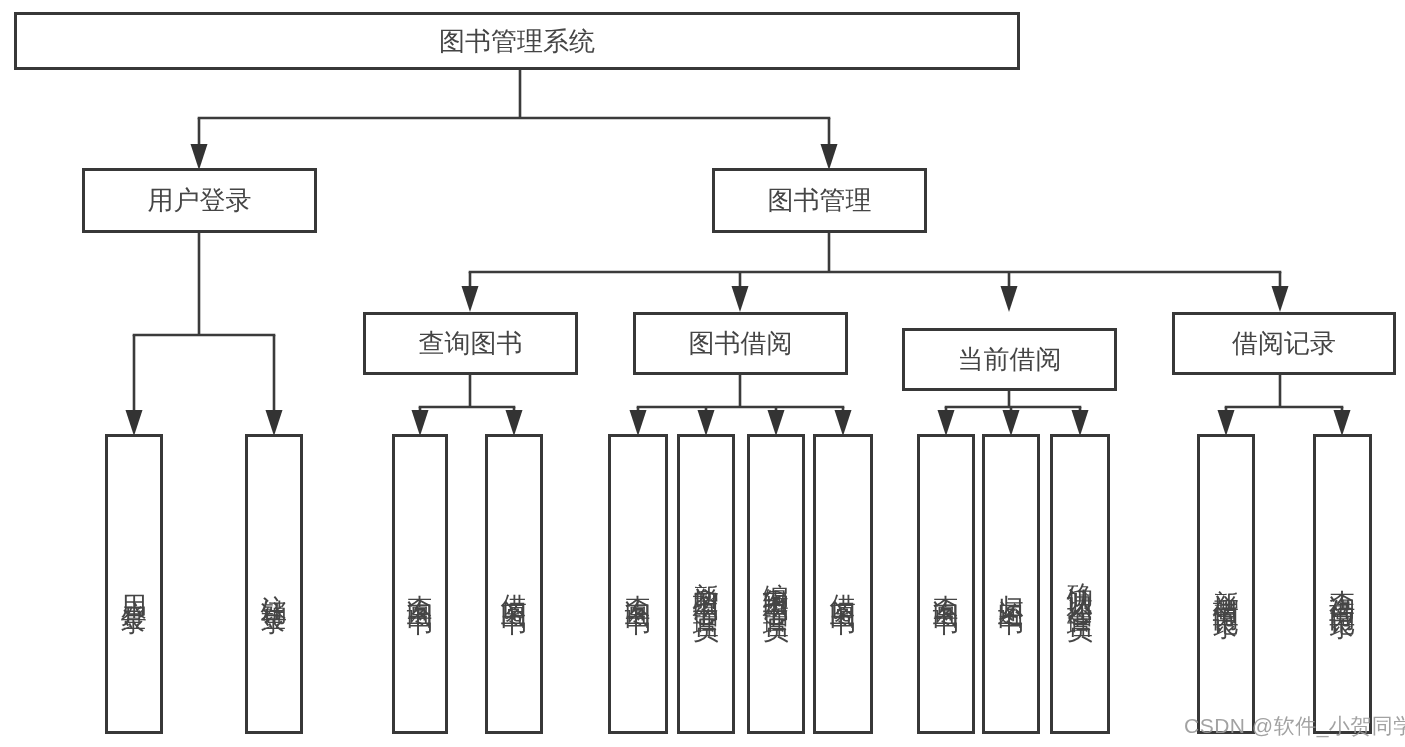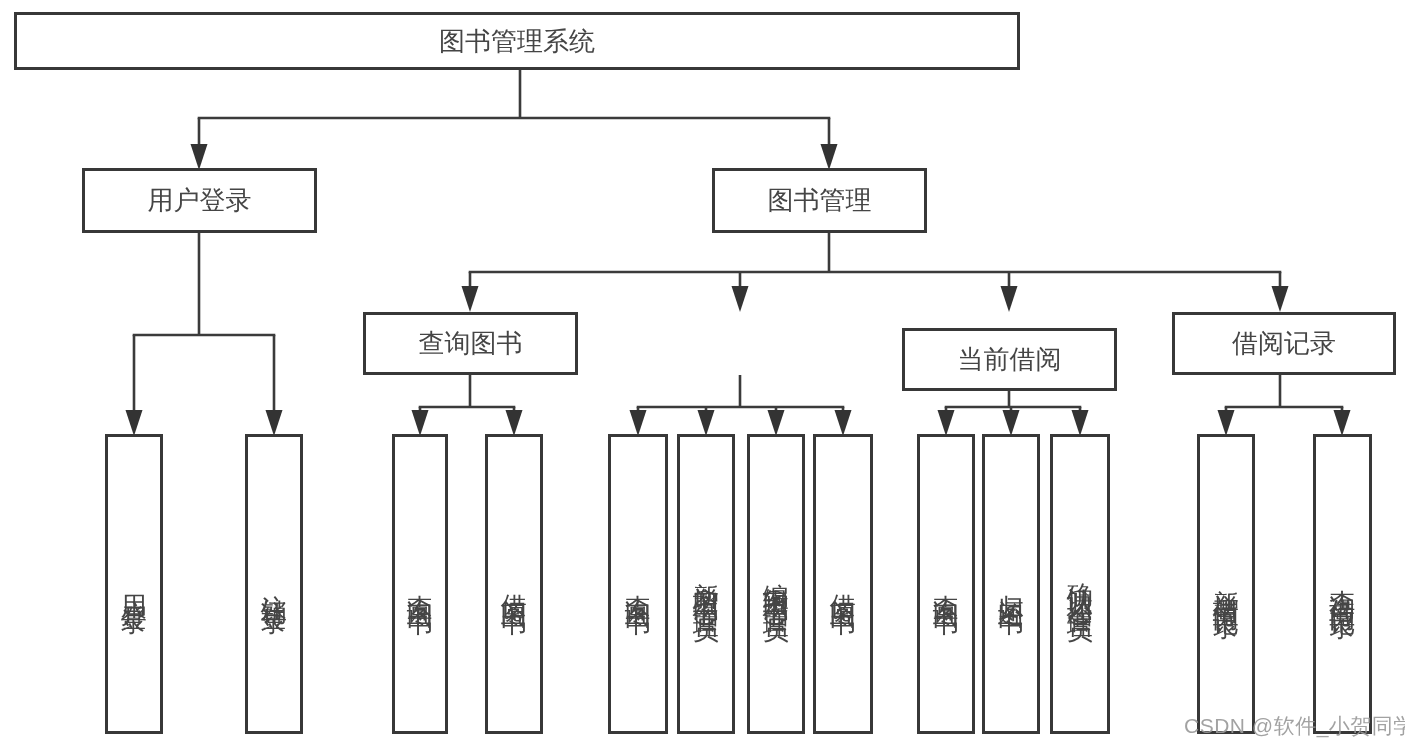--- a/index.html
+++ b/index.html
@@ -121,20 +121,21 @@
       <polygon points="1333.5,410 1350.5,410 1342,436"></polygon>
     </g>
   </svg>
 
   <div class="node" style="left:14px;top:12px;width:1006px;height:58px">图书管理系统</div>
 
   <div class="node" style="left:82px;top:168px;width:235px;height:65px">用户登录</div>
   <div class="node" style="left:712px;top:168px;width:215px;height:65px">图书管理</div>
 
   <div class="node" style="left:363px;top:312px;width:215px;height:63px">查询图书</div>
+  <div class="node" style="left:633px;top:312px;width:215px;height:63px">图书借阅</div>
   <div class="node" style="left:902px;top:328px;width:215px;height:63px">当前借阅</div>
   <div class="node" style="left:1172px;top:312px;width:224px;height:63px">借阅记录</div>
 
   <div class="node leaf" style="left:105px;top:434px;width:58px;height:300px">用户登录</div>
   <div class="node leaf" style="left:245px;top:434px;width:58px;height:300px">注销登录</div>
 
   <div class="node leaf" style="left:392px;top:434px;width:56px;height:300px">查询图书</div>
   <div class="node leaf" style="left:485px;top:434px;width:58px;height:300px">借阅图书</div>
 
   <div class="node leaf" style="left:608px;top:434px;width:60px;height:300px">查询图书</div>

